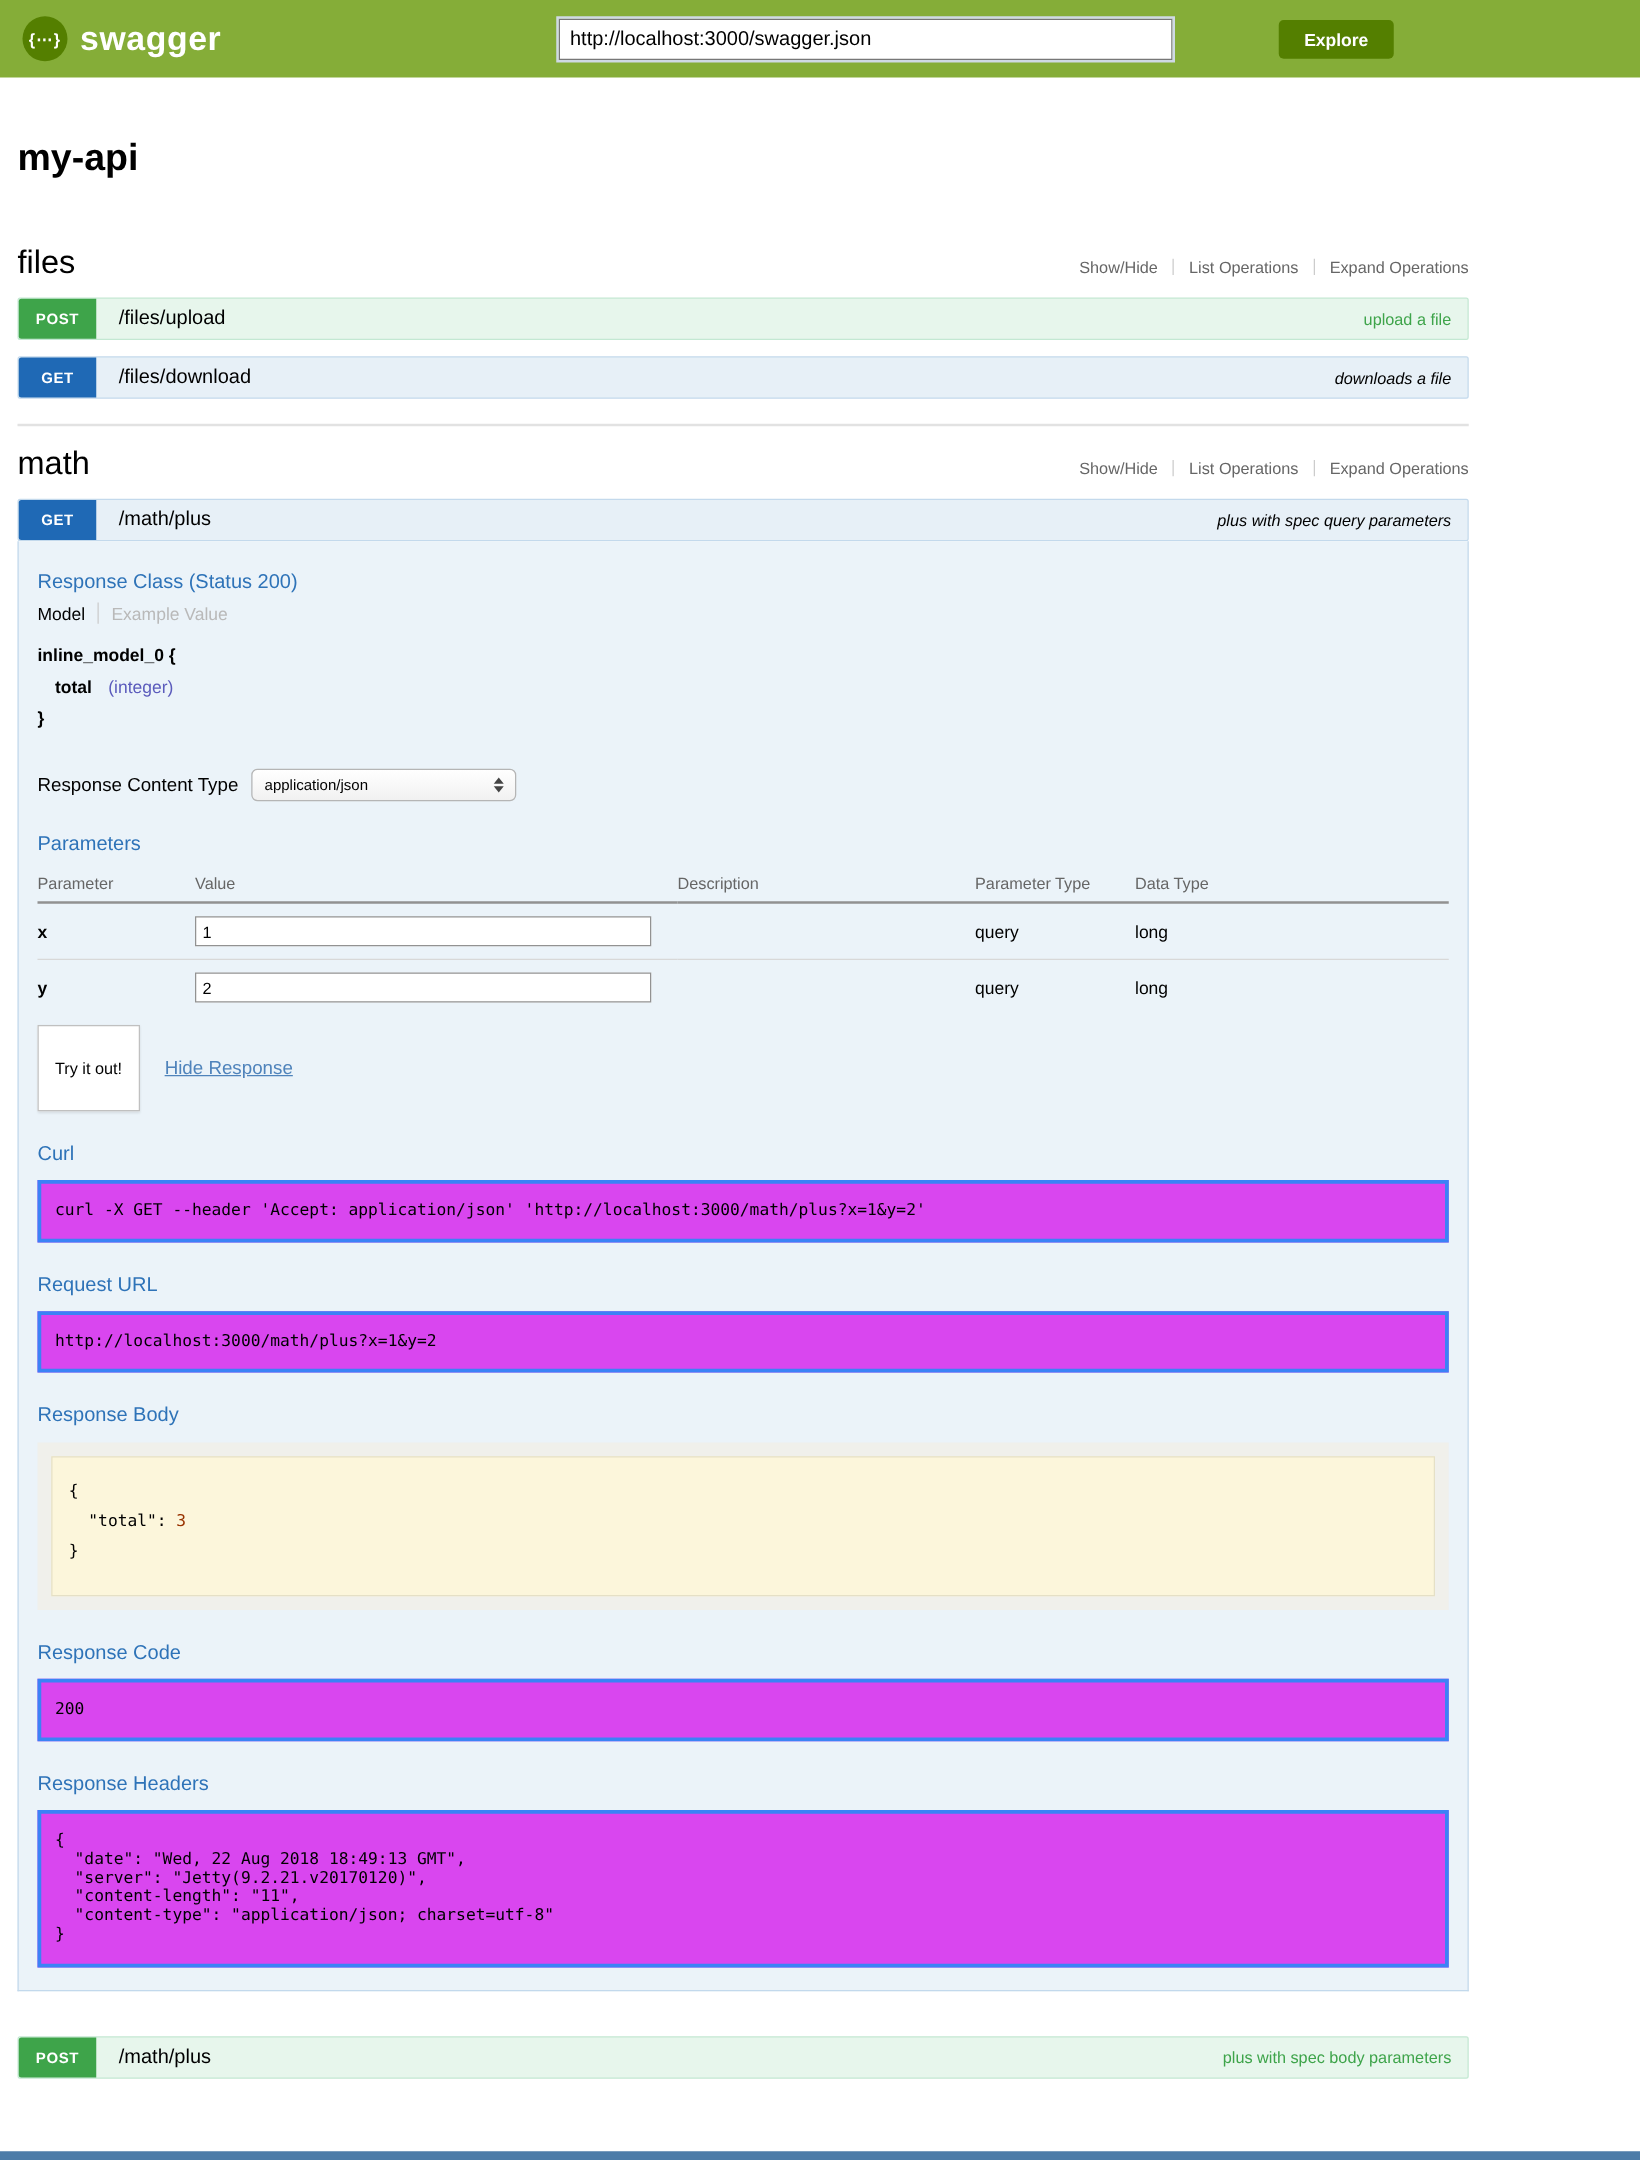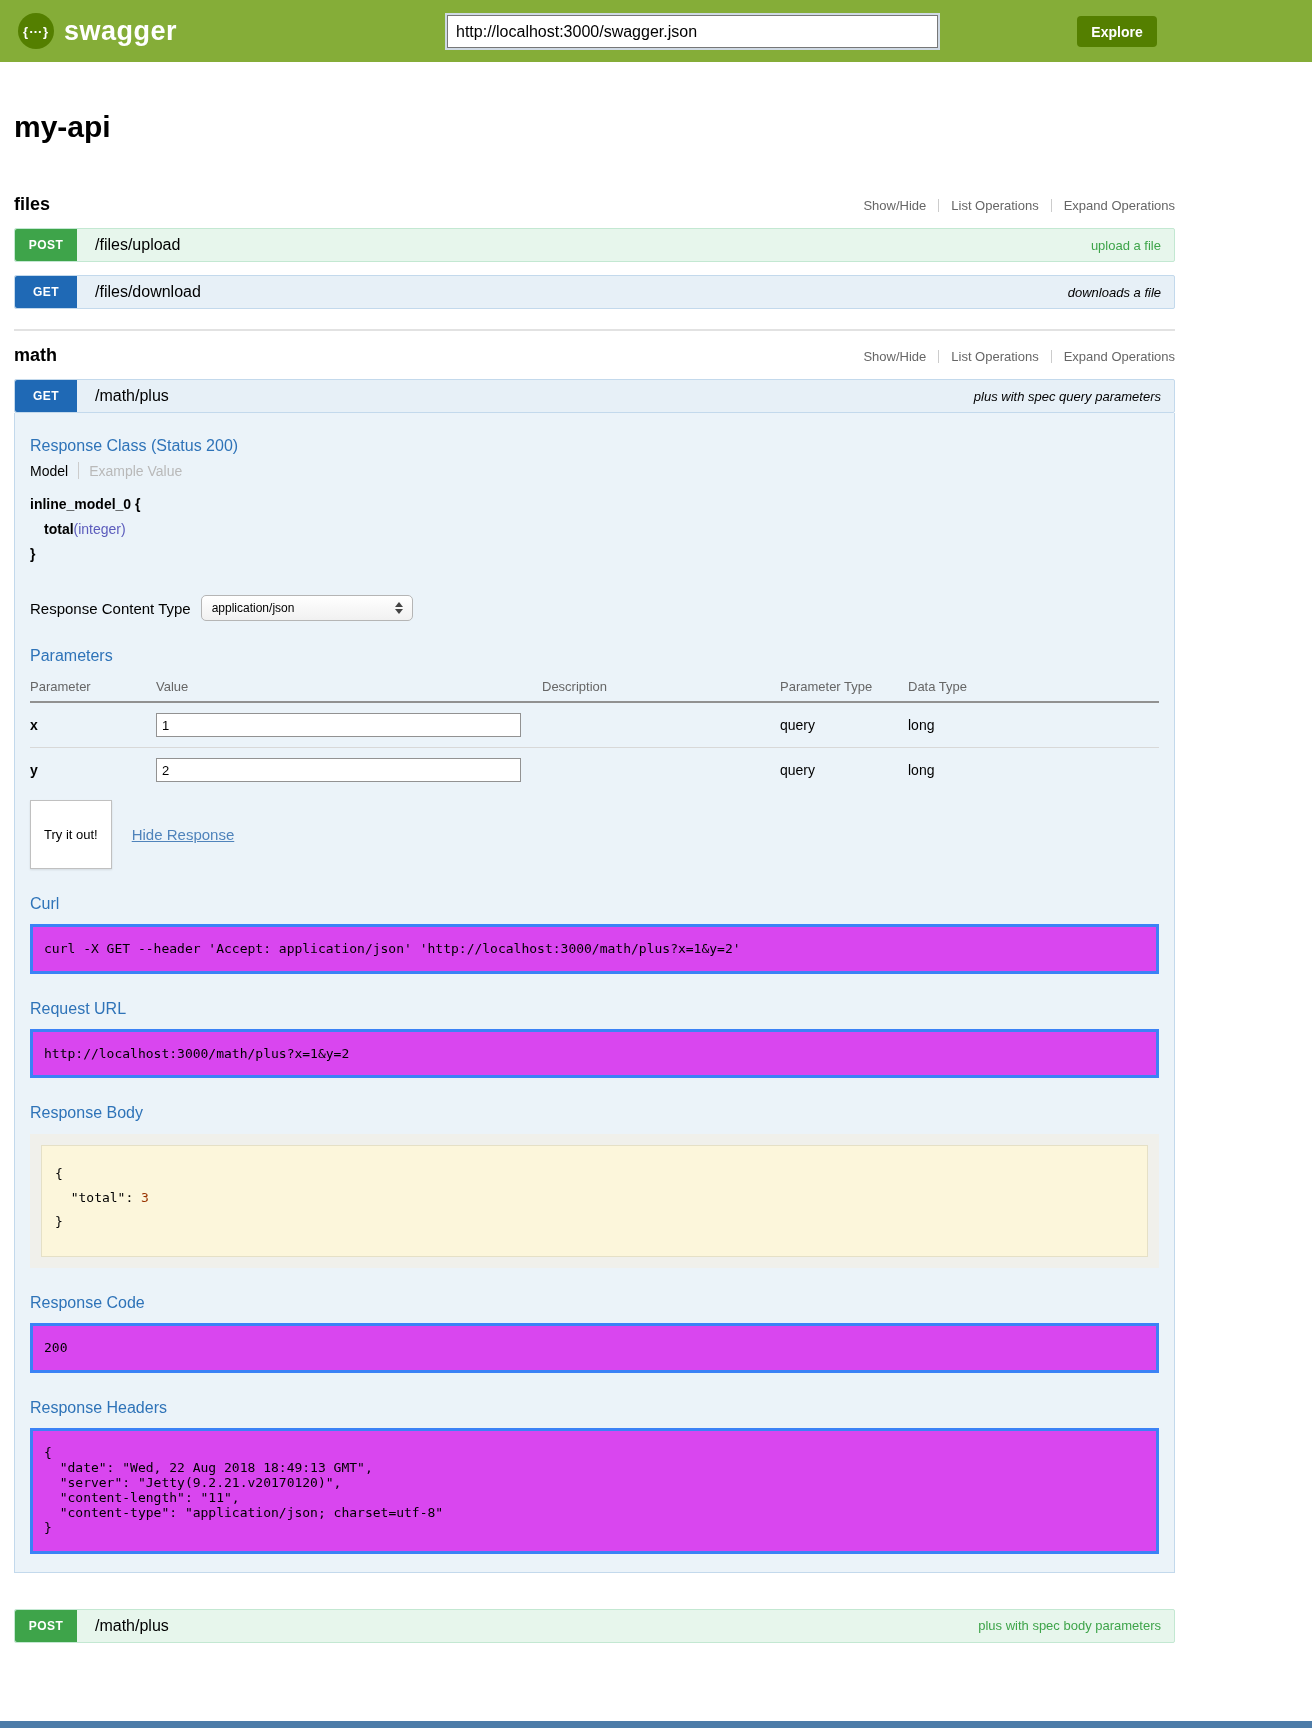--- a/index.html
+++ b/index.html
@@ -17,32 +17,32 @@
     color:#fff; font-weight:bold; font-size:13px;
     display:flex; align-items:center; justify-content:center; letter-spacing:1px;
   }
   .logo-text { color:#fff; font-weight:bold; font-size:27px; margin-left:10px; letter-spacing:0.5px; }
   .url-input {
     position:absolute; left:447px; top:15px; width:491px; height:33px;
     border:1px solid #777; background:#fff; font-size:16px; padding:0 8px;
     font-family:"Liberation Sans", sans-serif; outline:2px solid #cfd9e4;
   }
   .explore-btn {
-    position:absolute; left:1077px; top:16px; width:80px; height:31px;
+    position:absolute; left:1023px; top:16px; width:92px; height:31px;
     background:#547f00; color:#fff; border:none; border-radius:4px;
     font-size:14px; font-weight:bold; cursor:pointer; font-family:"Liberation Sans", sans-serif;
   }
 
   
   .wrap { margin-left:14px; width:1161px; }
   .api-title { font-size:30px; font-weight:bold; margin-top:48px; }
 
   .sec-head { display:flex; align-items:baseline; margin-top:50px; }
   .sec-head.tight { margin-top:14px; }
-  .sec-title { font-size:18px; font-weight:bold; color:#000; text-decoration:none; }
+  .sec-title { font-size:26px; font-weight:normal; color:#000; text-decoration:none; }
   .sec-controls { margin-left:auto; display:flex; align-items:center; font-size:13px; color:#666; }
   .sec-controls a { color:#666; text-decoration:none; }
   .sep { display:inline-block; width:1px; height:13px; background:#ccc; margin:0 12px; align-self:center; }
 
   .divider { border:none; border-top:2px solid #e2e2e2; margin-top:20px; }
 
   
   .op { display:flex; align-items:stretch; margin-top:13px; border:1px solid; min-height:34px; border-radius:2px; }
   .op.post { background:#e7f6ec; border-color:#c3e8d2; }
   .op.get  { background:#e7f0f7; border-color:#c3d9ec; }
@@ -67,21 +67,21 @@
   .h4.first { margin-top:20px; }
 
   .tabs { display:flex; align-items:center; margin-top:7px; font-size:14px; }
   .tab-model { color:#000; }
   .tab-example { color:#b9b9b9; }
   .tab-sep { width:1px; height:17px; background:#ccc; margin:0 10px; }
 
   .model-snippet { margin-top:13px; font-size:14px; line-height:25px; }
   .model-snippet .bold { font-weight:bold; }
   .model-snippet .indent { margin-left:14px; }
-  .ptype { color:#5b5bbc; margin-left:0; }
+  .ptype { color:#5b5bbc; margin-left:13px; }
 
   .rct-row { display:flex; align-items:center; margin-top:28px; }
   .rct-label { font-size:15px; }
   .selectbox {
     margin-left:10px; position:relative; display:inline-flex; align-items:center;
     border:1px solid #b5b5b5; border-radius:5px; background:linear-gradient(#fff,#f1f1f1);
     padding:5px 30px 5px 10px; font-size:12px; min-width:212px; cursor:default;
   }
   .sel-arrows { position:absolute; right:9px; top:50%; transform:translateY(-50%); display:flex; flex-direction:column; align-items:center; }
   .arr-up { width:0; height:0; border-left:4px solid transparent; border-right:4px solid transparent; border-bottom:5px solid #444; margin-bottom:2px; }

